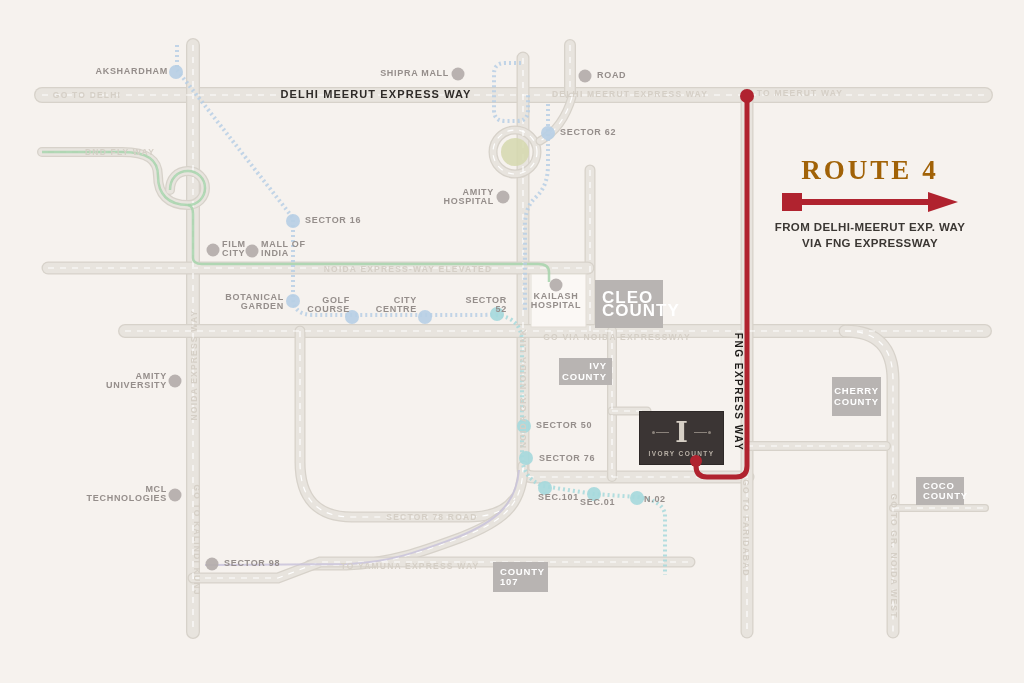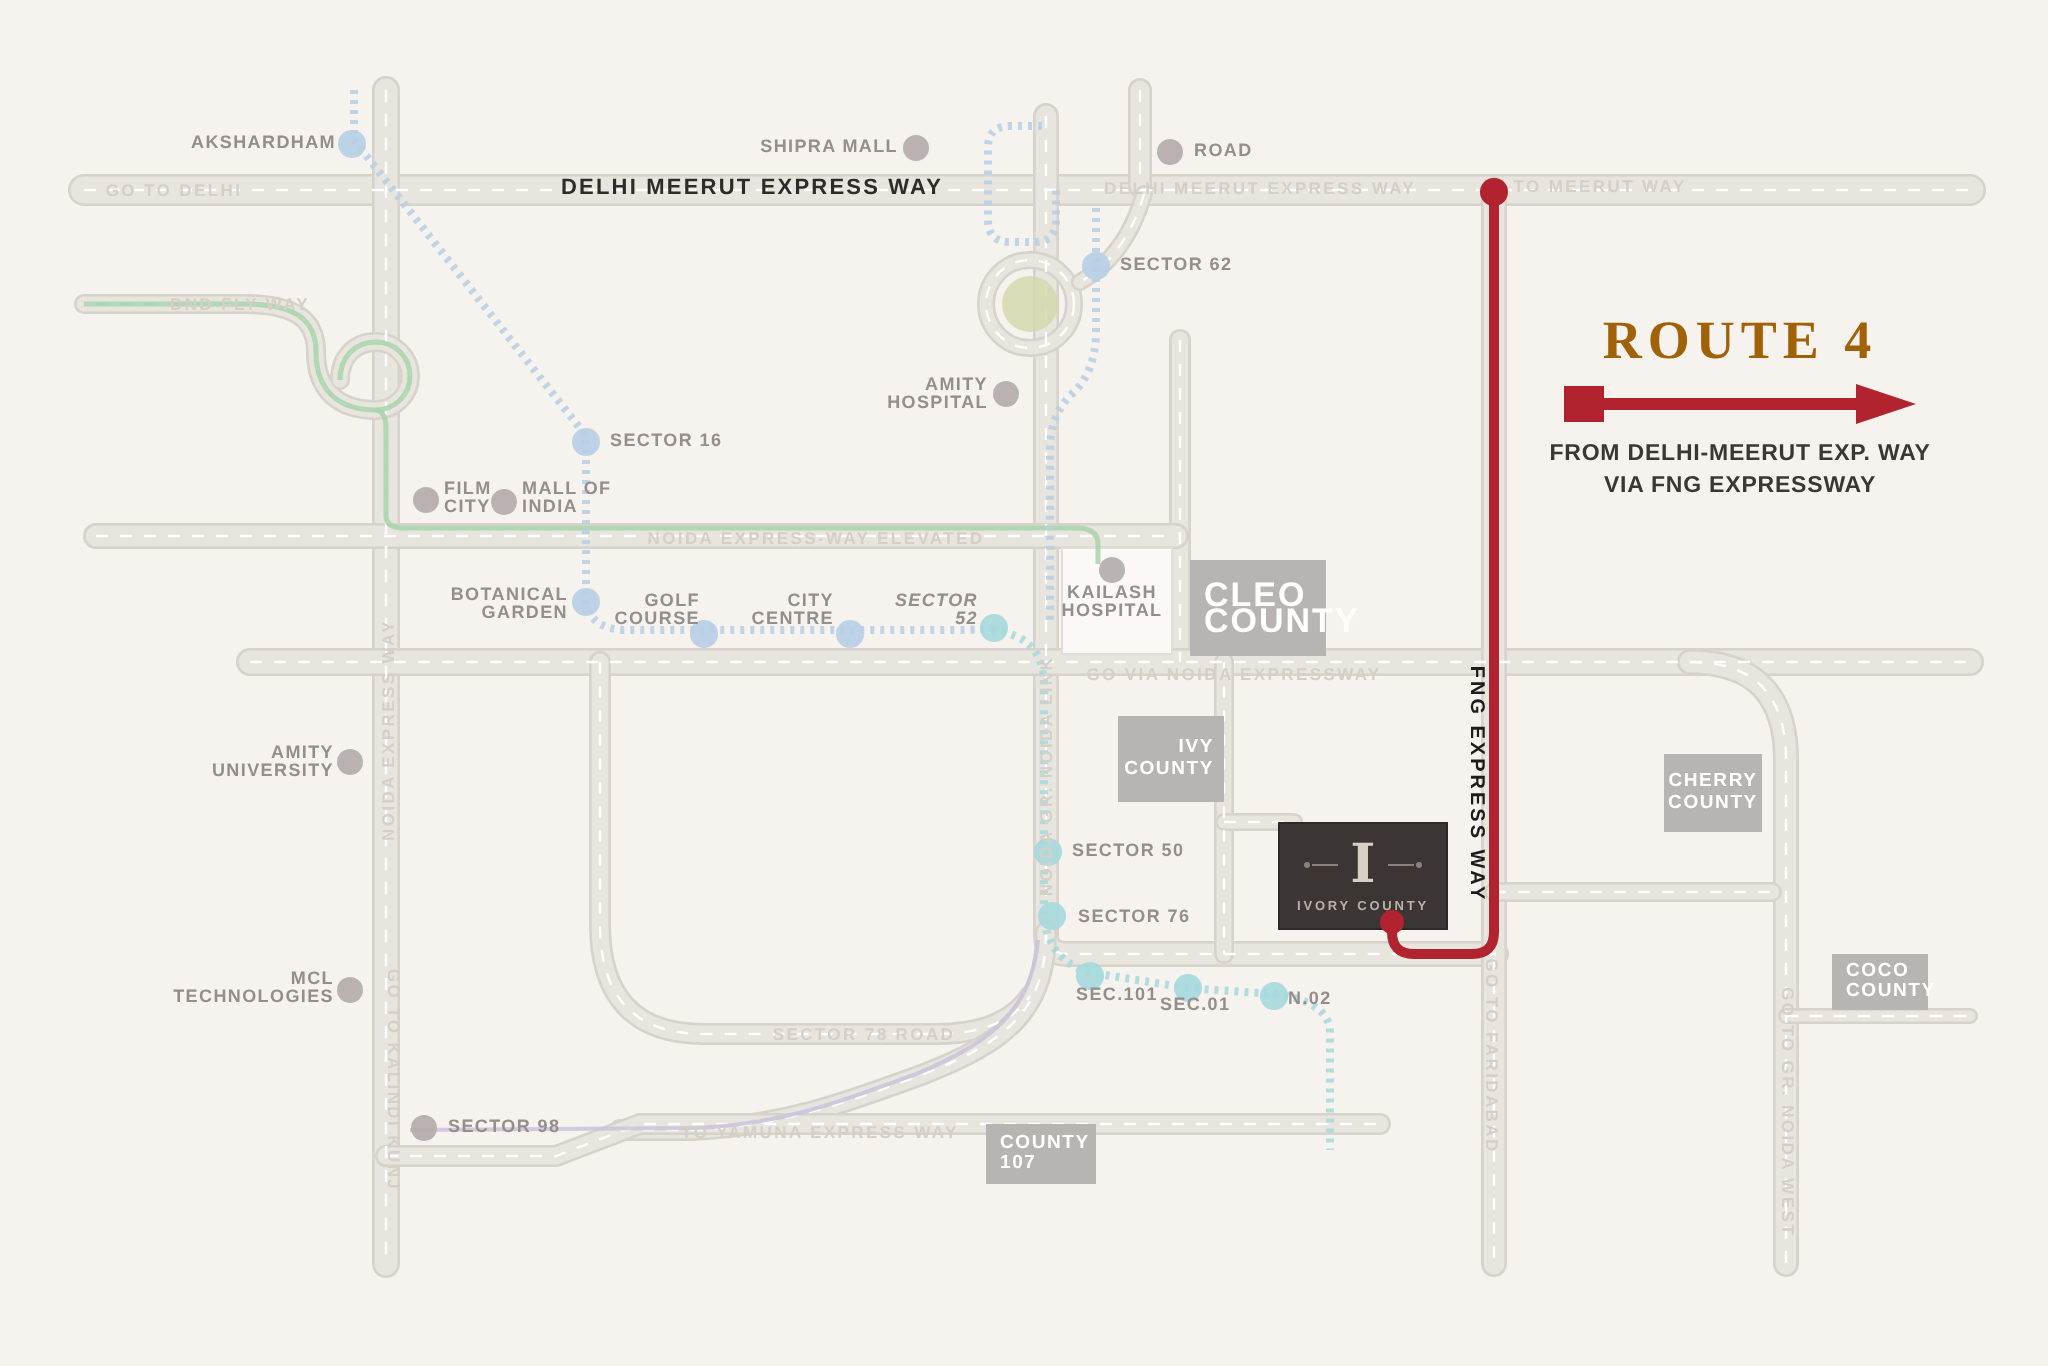--- a/index.html
+++ b/index.html
@@ -168,21 +168,21 @@
     <div class="lbl end" style="top: 69px; right: 575px; margin-left: 17px;"><span>SHIPRA MALL</span></div>
     <div class="lbl start" style="top: 71px; left: 597px;"><span>ROAD</span></div>
     <div class="lbl start" style="top: 128px; left: 560px;"><span>SECTOR 62</span></div>
     <div class="lbl end" style="top: 188px; right: 530px;"><span>AMITY</span><br><span>HOSPITAL</span></div>
     <div class="lbl start" style="top: 216px; left: 305px;"><span>SECTOR 16</span></div>
     <div class="lbl start" style="top: 240px; left: 222px;"><span>FILM</span><br><span>CITY</span></div>
     <div class="lbl start" style="top: 240px; left: 261px;"><span>MALL OF</span><br><span>INDIA</span></div>
     <div class="lbl end" style="top: 293px; right: 740px;"><span>BOTANICAL</span><br><span>GARDEN</span></div>
     <div class="lbl end" style="top: 296px; right: 674px;"><span>GOLF</span><br><span>COURSE</span></div>
     <div class="lbl end" style="top: 296px; right: 607px;"><span>CITY</span><br><span>CENTRE</span></div>
-    <div class="lbl end" style="top: 296px; right: 535px; font-style: italic;"><span>SECTOR</span><br><span>52</span></div>
+    <div class="lbl end" style="top: 296px; right: 517px;"><span>SECTOR</span><br><span>52</span></div>
     <div class="lbl middle" style="top: 292px; left: 556px;"><span>KAILASH</span><br><span>HOSPITAL</span></div>
     <div class="lbl end" style="top: 372px; right: 857px;"><span>AMITY</span><br><span>UNIVERSITY</span></div>
     <div class="lbl start" style="top: 421px; left: 536px;"><span>SECTOR 50</span></div>
     <div class="lbl start" style="top: 454px; left: 539px;"><span>SECTOR 76</span></div>
     <div class="lbl start" style="top: 493px; left: 538px;"><span>SEC.101</span></div>
     <div class="lbl start" style="top: 498px; left: 580px;"><span>SEC.01</span></div>
     <div class="lbl start" style="top: 495px; left: 644px;"><span>N.02</span></div>
     <div class="lbl end" style="top: 485px; right: 857px;"><span>MCL</span><br><span>TECHNOLOGIES</span></div>
     <div class="lbl start" style="top: 559px; left: 224px;"><span>SECTOR 98</span></div>
     <div class="ghost" style="left: 87px; top: 95px; transform: translate(-50%, -50%) rotate(0deg);">GO TO DELHI</div>
@@ -195,21 +195,21 @@
     <div class="ghost" style="left: 523px; top: 388px; transform: translate(-50%, -50%) rotate(-90deg);">NOIDA GR. NOIDA LINK</div>
     <div class="ghost" style="left: 894px; top: 556px; transform: translate(-50%, -50%) rotate(90deg);">GO TO GR. NOIDA WEST</div>
     <div class="ghost" style="left: 197px; top: 540px; transform: translate(-50%, -50%) rotate(90deg);">GO TO KALINDI KUNJ</div>
     <div class="ghost" style="left: 432px; top: 517px; transform: translate(-50%, -50%) rotate(0deg);">SECTOR 78 ROAD</div>
     <div class="ghost" style="left: 410px; top: 566px; transform: translate(-50%, -50%) rotate(0deg);">TO YAMUNA EXPRESS WAY</div>
     <div class="ghost" style="left: 746px; top: 528px; transform: translate(-50%, -50%) rotate(90deg);">GO TO FARIDABAD</div>
     <div class="county-box left big" style="left: 595px; top: 280px; width: 68px; height: 48px;">
       <span>CLEO</span>
       <span>COUNTY</span>
     </div>
-    <div class="county-box right" style="left: 559px; top: 358px; width: 53px; height: 43px;">
+    <div class="county-box right" style="left: 559px; top: 358px; width: 53px; height: 27px;">
       <span>IVY</span>
       <span>COUNTY</span>
     </div>
     <div class="county-box center" style="left: 832px; top: 377px; width: 49px; height: 39px;">
       <span>CHERRY</span>
       <span>COUNTY</span>
     </div>
     <div class="county-box left" style="left: 916px; top: 477px; width: 48px; height: 28px;">
       <span>COCO</span>
       <span>COUNTY</span>

